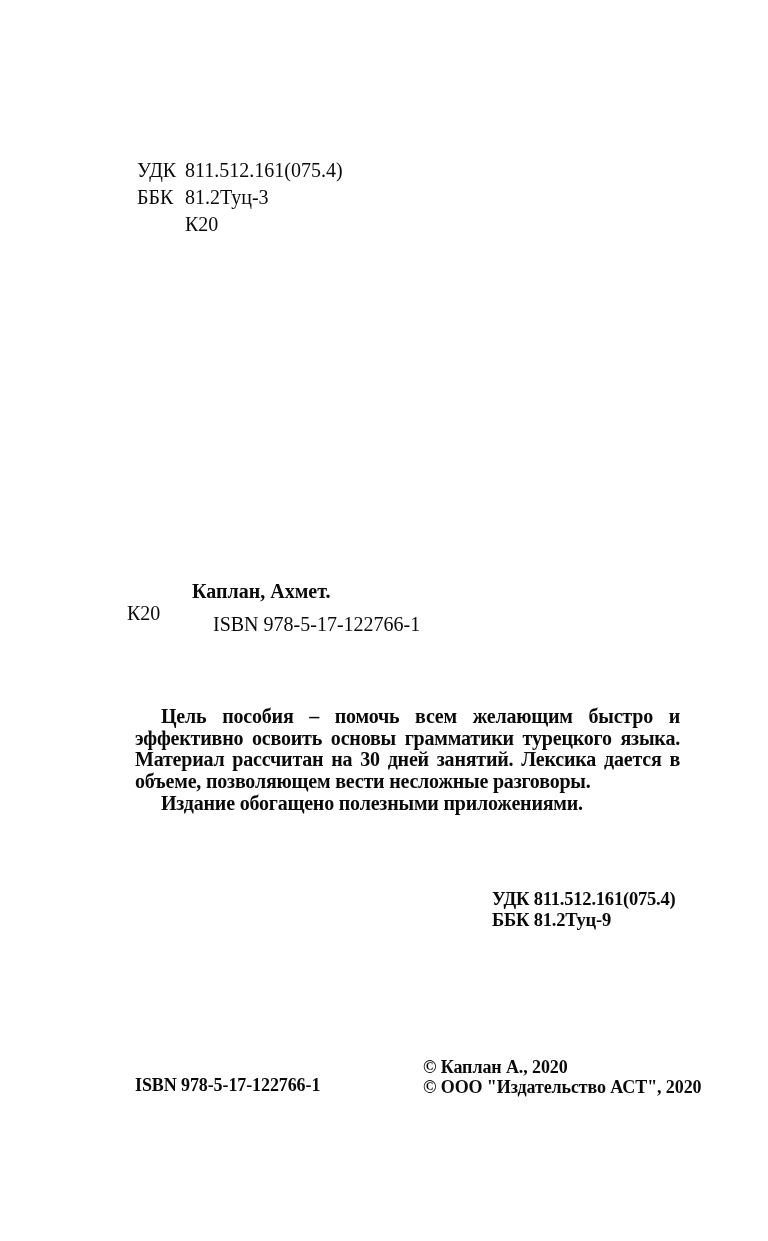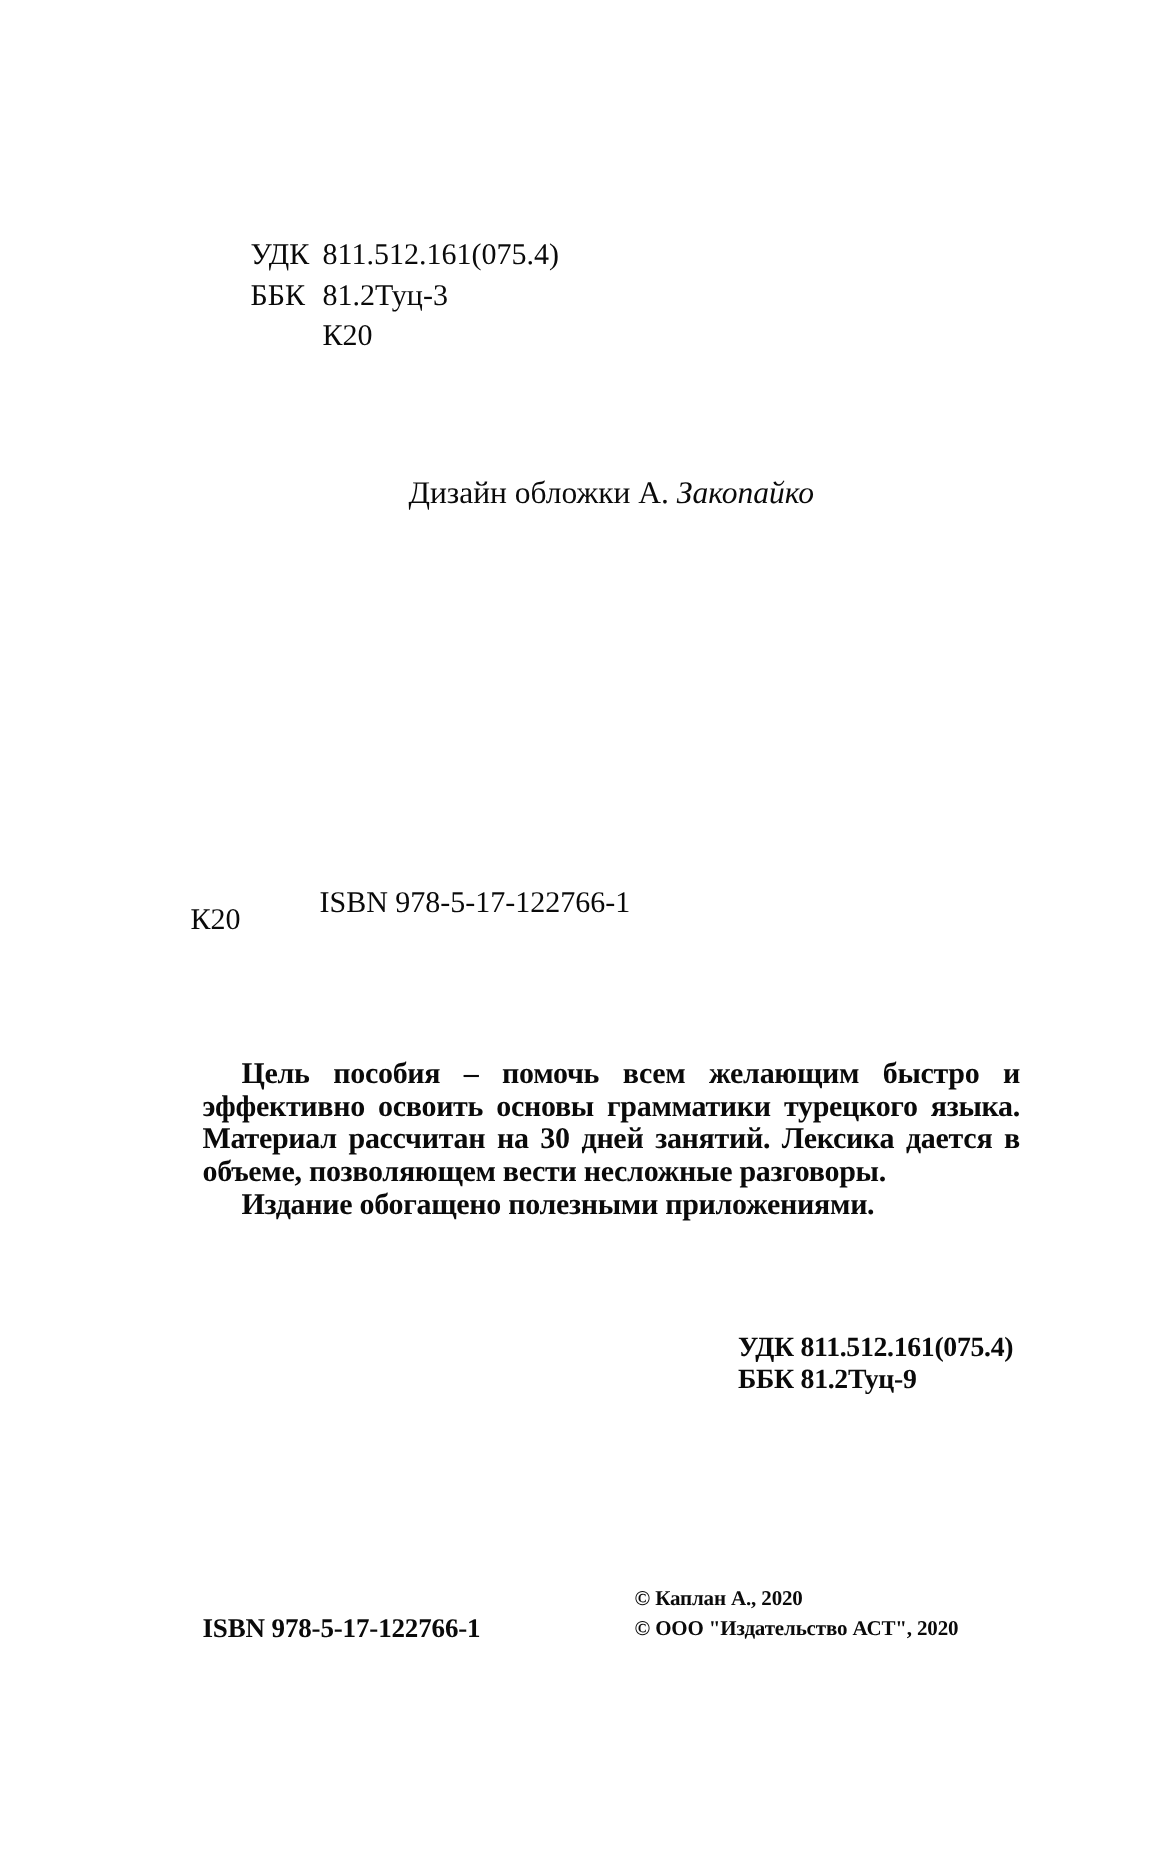--- a/index.html
+++ b/index.html
@@ -22,21 +22,20 @@
     position: absolute;
     left: 137px;
     top: 157px;
     font-size: 20px;
     line-height: 27px;
     white-space: nowrap;
   }
   .top-block .lbl {
     display: inline-block;
     width: 48px;
-    margin-left: 30px;
   }
 
   
   .design-credit {
     position: absolute;
     left: 135px;
     top: 316px;
     width: 545px;
     text-align: center;
     font-size: 21px;
@@ -114,21 +113,21 @@
     font-size: 18px;
     font-weight: bold;
     letter-spacing: -0.1px;
     line-height: 20px;
     white-space: nowrap;
   }
   .footer-copy {
     position: absolute;
     left: 423px;
     top: 1057px;
-    font-size: 14px;
+    font-size: 18px;
     font-weight: bold;
     line-height: 20px;
     letter-spacing: -0.1px;
     white-space: nowrap;
   }
 </style>
 </head>
 <body>
 
 <div class="page">
@@ -138,25 +137,23 @@
       <span class="lbl">УДК</span><span>811.512.161(075.4)</span>
     </div>
     <div>
       <span class="lbl">ББК</span><span>81.2Туц-3</span>
     </div>
     <div>
       <span class="lbl"></span><span>К20</span>
     </div>
   </div>
 
-  <div class="design-credit">
-    <span>Дизайн обложки А. </span><span class="designer">Закопайко</span>
-  </div>
 
   <div class="entry">
+    <div class="entry-heading">Каплан, Ахмет.</div>
     <span class="entry-sign">К20</span>
     <div class="entry-isbn">ISBN 978-5-17-122766-1</div>
   </div>
 
   <div class="annotation">
     <p>Цель пособия – помочь всем желающим быстро и эффективно освоить основы грамматики турецкого языка. Материал рассчитан на 30 дней занятий. Лексика дается в объеме, позволяющем вести несложные разговоры.</p>
     <p>Издание обогащено полезными приложениями.</p>
   </div>
 
   <div class="class-bottom">

